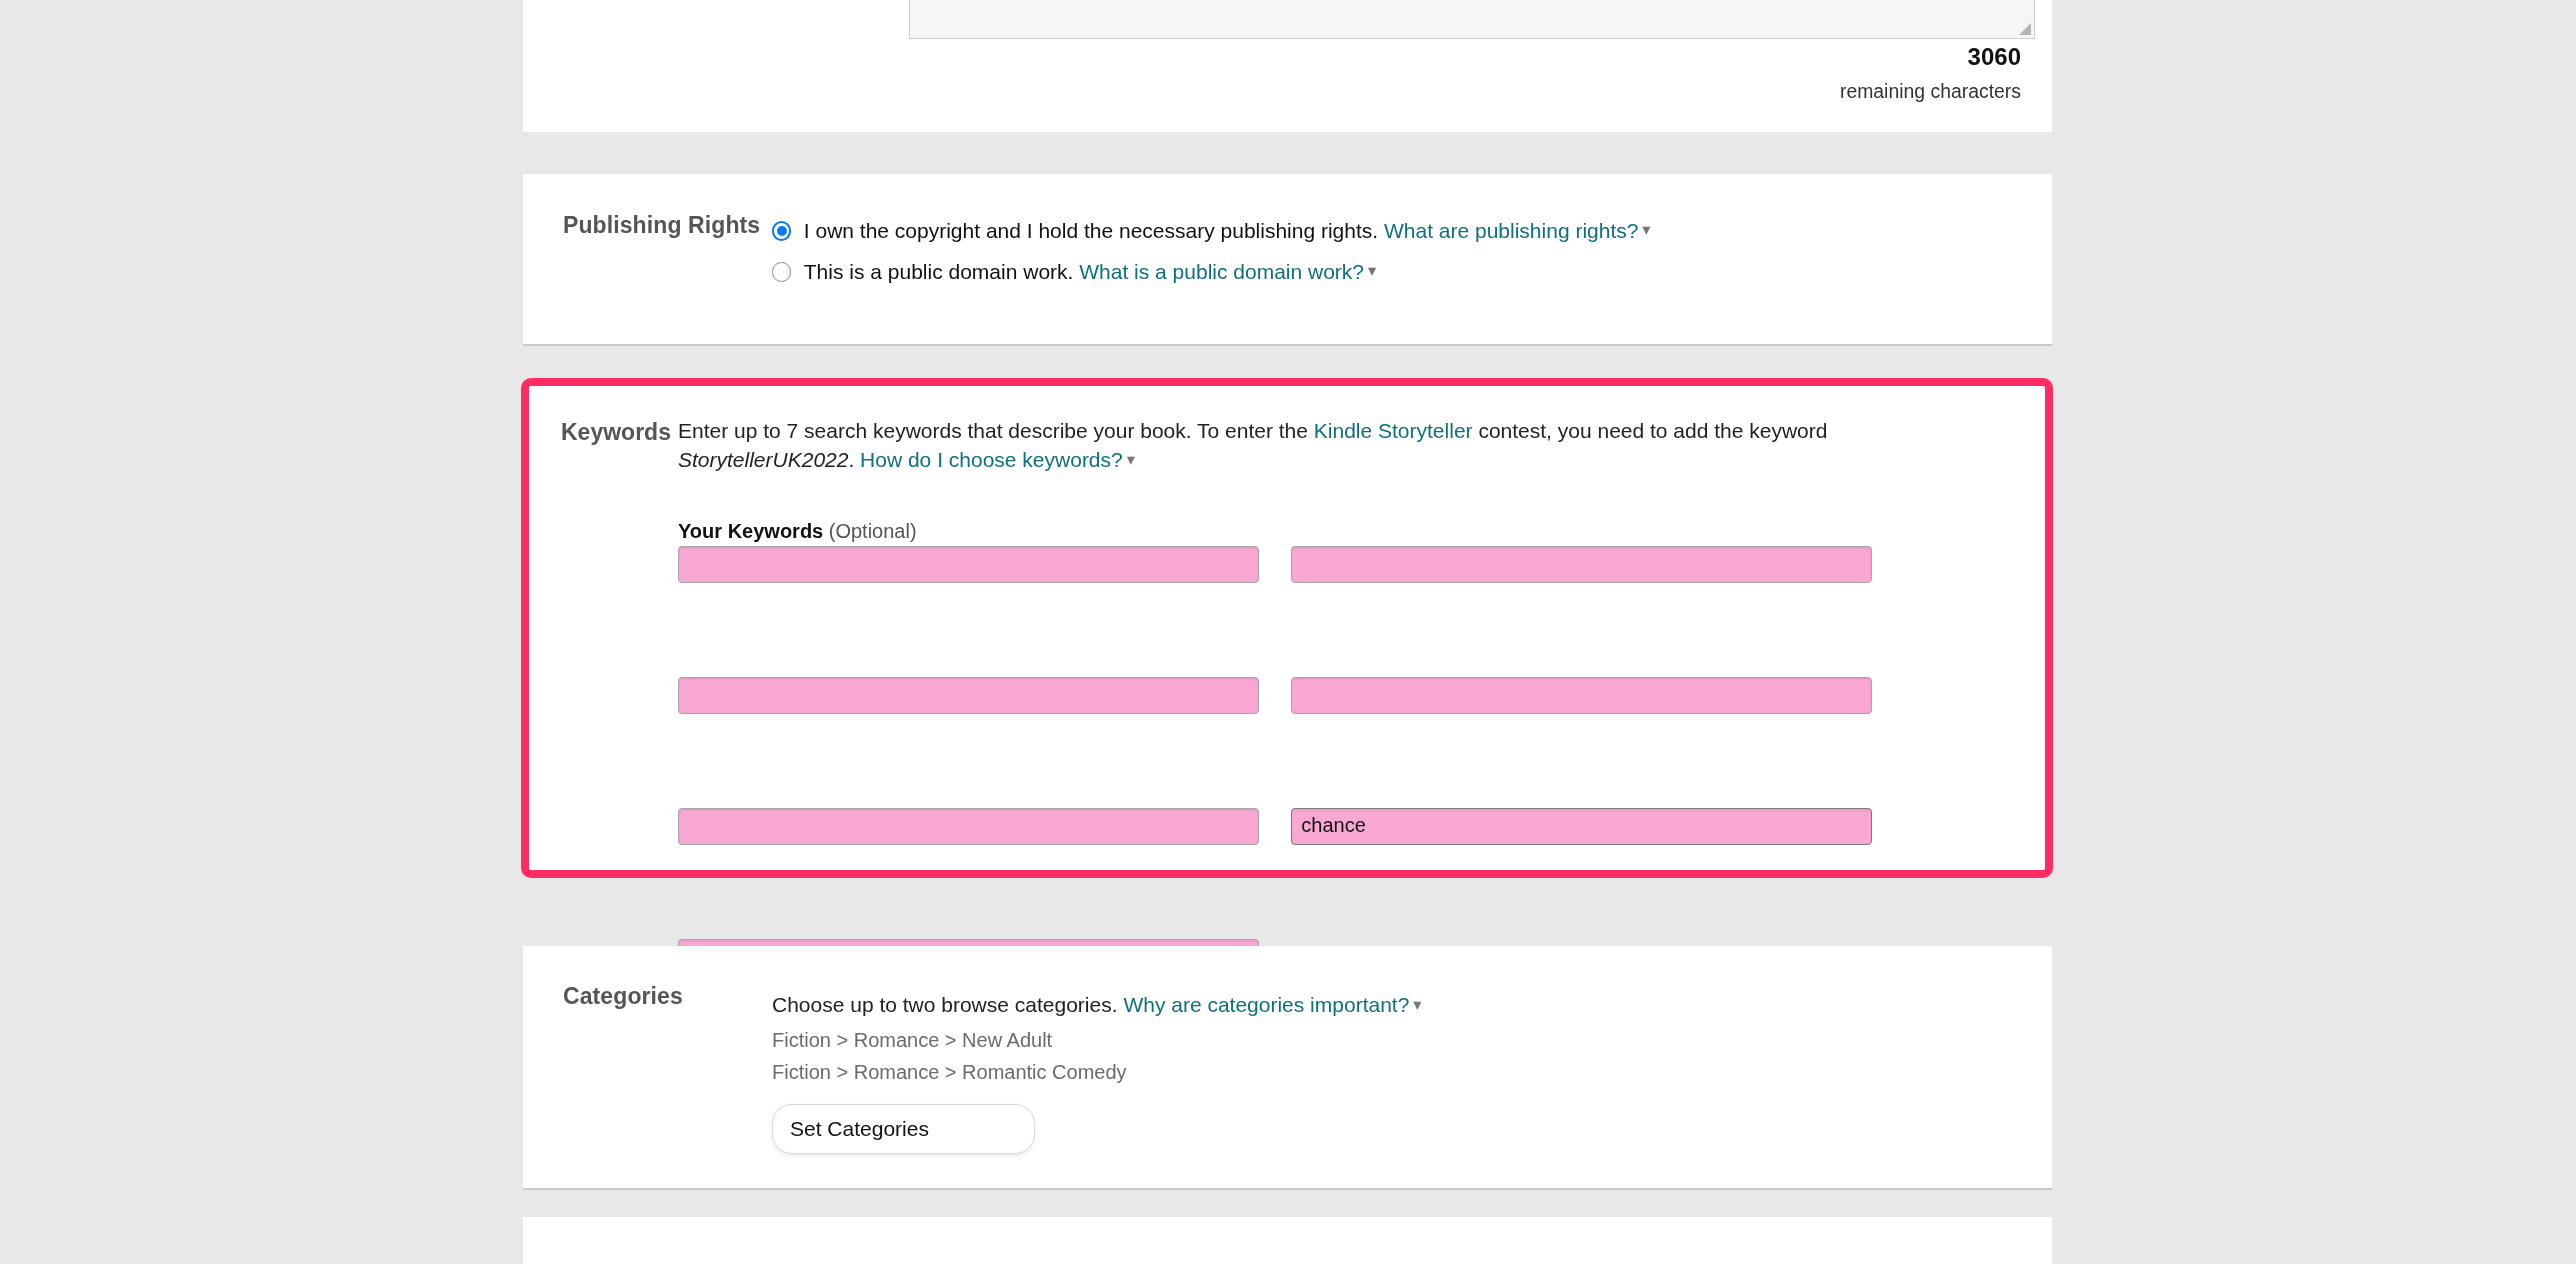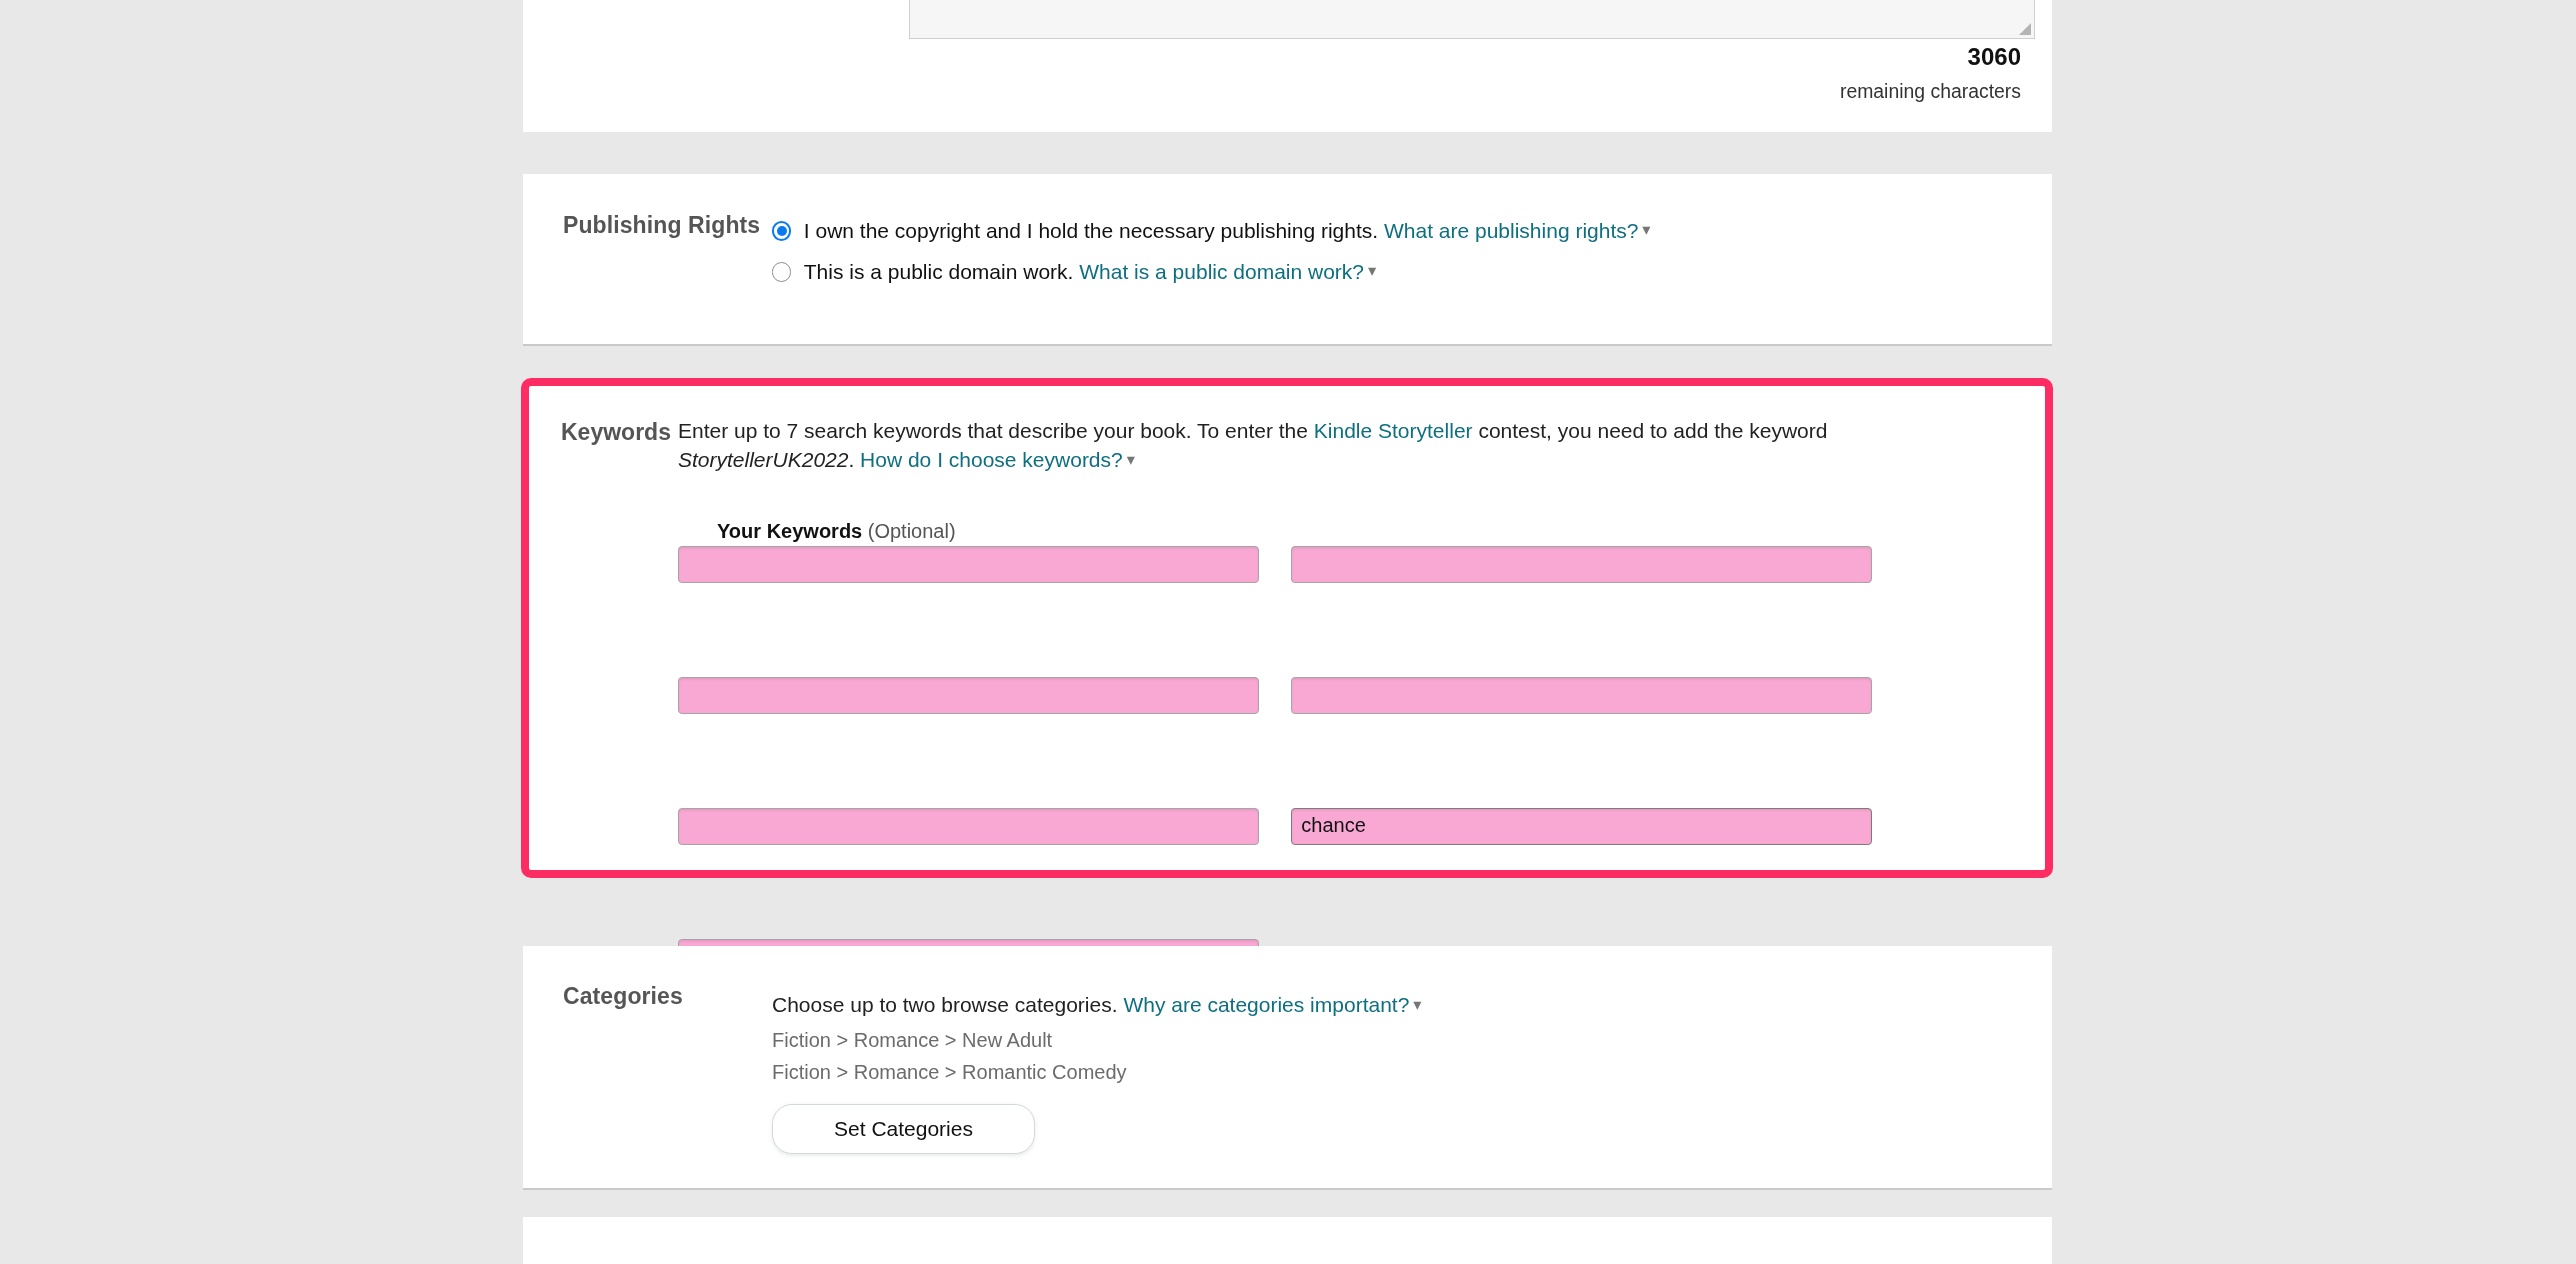--- a/index.html
+++ b/index.html
@@ -160,21 +160,20 @@
     font-size: 21px;
     line-height: 1.42;
     color: #222222;
   }
   .your-keywords {
     position: absolute;
     left: 149px;
     top: 134px;
     font-size: 20px;
     color: #111111;
-    margin-left: 39px;
   }
   .your-keywords b { font-weight: bold; }
   .your-keywords .opt { color: #555555; }
 
   .kw-grid {
     position: absolute;
     left: 149px;
     top: 160px;
     width: 1212px;
   }
@@ -208,21 +207,21 @@
   #card-categories .row { padding-top: 36px; }
   .cat-line {
     font-size: 20px;
     color: #6b6b6b;
     margin-top: 9.3px;
   }
   .set-cat-btn {
     margin-top: 20px;
     display: inline-block;
     min-width: 263px;
-    text-align: center;
+    text-align: left;
     padding: 11.7px 17px;
     font-size: 21px;
     color: #111111;
     background: #ffffff;
     border: 1.6px solid #d5d9d9;
     border-radius: 20px;
     box-shadow: 0 1.6px 3.9px rgba(213,217,217,.5);
     cursor: pointer;
     font-family: "Liberation Sans", sans-serif;
   }

